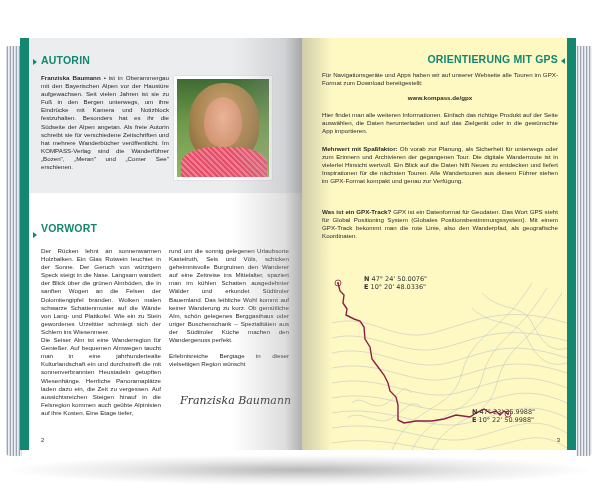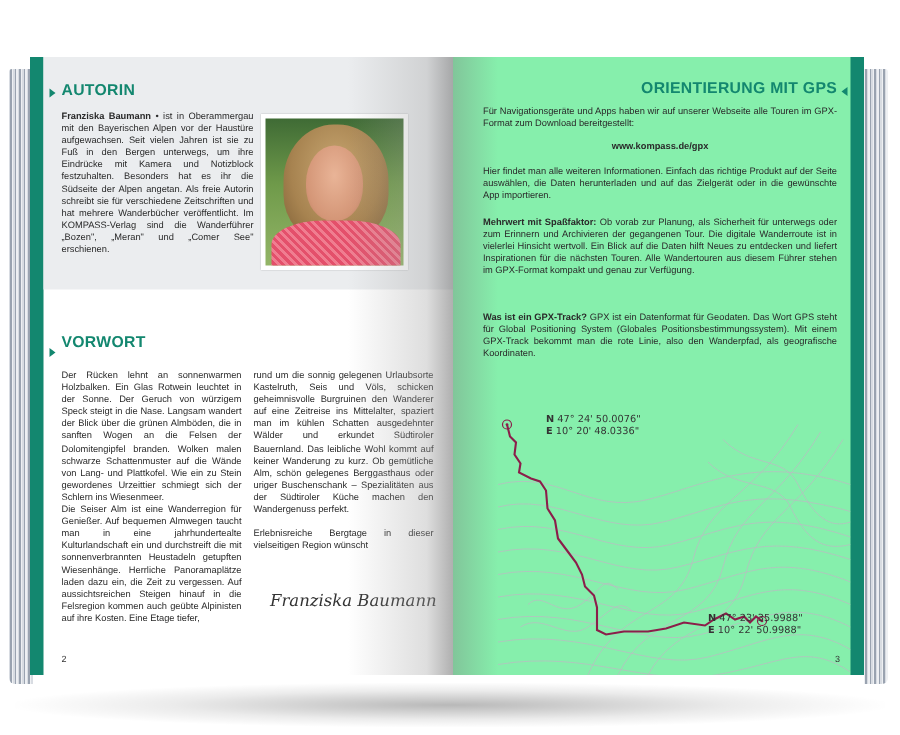--- a/index.html
+++ b/index.html
@@ -4,21 +4,21 @@
 <style>
   html,body{margin:0;padding:0;}
   body{width:600px;height:490px;background:#ffffff;position:relative;overflow:hidden;font-family:"Liberation Sans",sans-serif;}
   .shadow{position:absolute;left:10px;top:455px;width:580px;height:30px;background:radial-gradient(ellipse at center, rgba(0,0,0,0.28) 0%, rgba(0,0,0,0.08) 45%, rgba(0,0,0,0) 72%);}
   .book{position:absolute;left:6px;top:38px;width:588px;height:418px;}
   
   .edges-left{position:absolute;left:0;top:8px;width:16px;height:410px;background:repeating-linear-gradient(90deg,#d8dce2 0px,#d8dce2 1px,#9aa3b0 1px,#9aa3b0 2px,#eef0f3 2px,#eef0f3 3px);border-radius:2px 0 0 4px;}
   .edges-right{position:absolute;right:2px;top:8px;width:16px;height:410px;background:repeating-linear-gradient(90deg,#eef0f3 0px,#eef0f3 1px,#9aa3b0 1px,#9aa3b0 2px,#d8dce2 2px,#d8dce2 3px);border-radius:0 2px 4px 0;}
   .page{position:absolute;top:0;height:412px;overflow:hidden;}
   .page.left{left:14px;width:282px;background:#fff;}
-  .page.right{left:296px;width:274px;background:#86efac;}
+  .page.right{left:296px;width:274px;background:#fef9c3;}
   .tealbar-left{position:absolute;left:0;top:0;width:9px;height:100%;background:#13876f;}
   .tealbar-right{position:absolute;right:0;top:0;width:9px;height:100%;background:#13876f;}
   .gutter-left{position:absolute;right:0;top:0;width:70px;height:100%;background:linear-gradient(90deg,rgba(255,255,255,0) 0%,rgba(160,160,160,0.35) 75%,rgba(110,110,110,0.55) 100%);pointer-events:none;}
   .gutter-right{position:absolute;left:0;top:0;width:30px;height:100%;background:linear-gradient(90deg,rgba(120,120,120,0.35) 0%,rgba(255,255,255,0) 100%);pointer-events:none;}
   .author-box{position:absolute;left:9px;top:0;width:273px;height:155px;background:#ebedef;}
   .h{position:absolute;color:#13876f;font-weight:bold;font-size:10.5px;letter-spacing:0.2px;}
   .arrow-r{position:absolute;width:0;height:0;border-top:3px solid transparent;border-bottom:3px solid transparent;border-left:4px solid #13876f;}
   .arrow-l{position:absolute;width:0;height:0;border-top:3px solid transparent;border-bottom:3px solid transparent;border-right:4px solid #13876f;}
   .txt{position:absolute;font-size:6.2px;line-height:8.1px;color:#2a2a2a;text-align:justify;}
   .txt b{font-weight:bold;}

